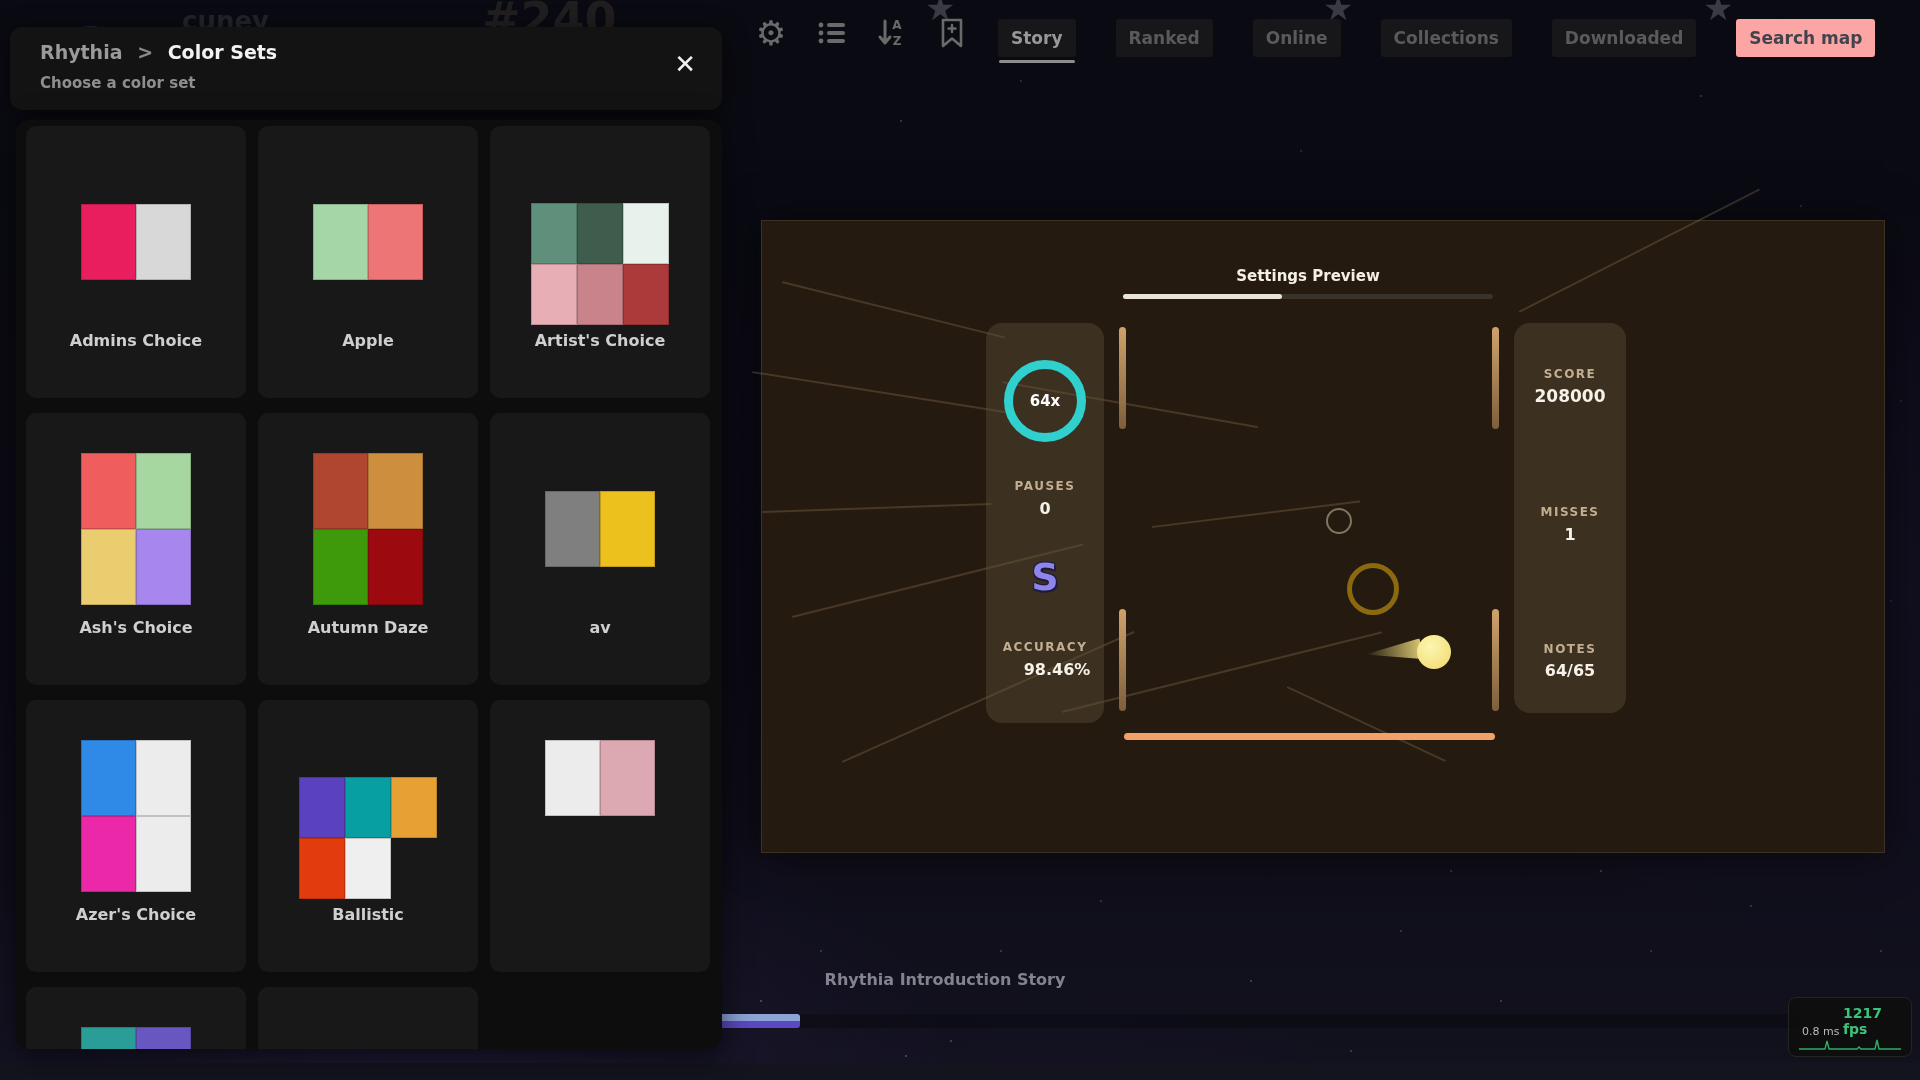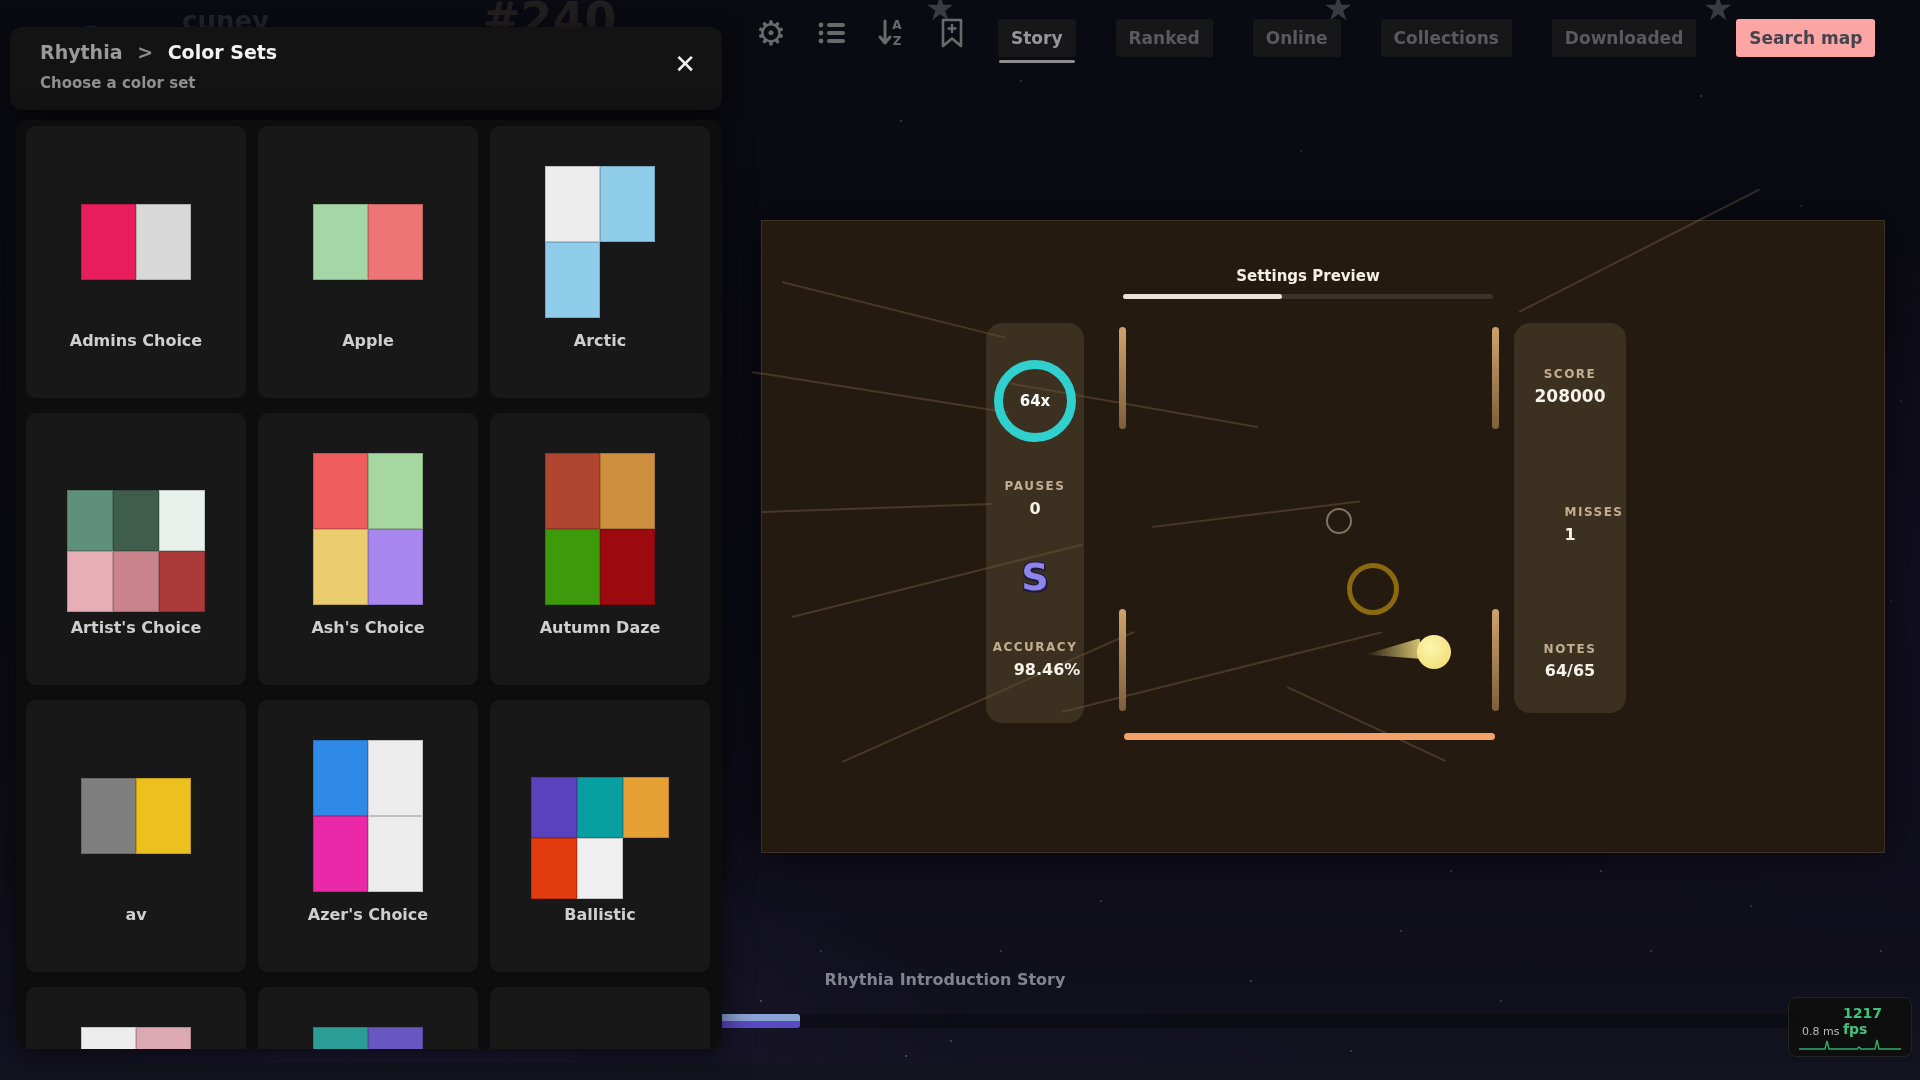--- a/index.html
+++ b/index.html
@@ -80,21 +80,21 @@
 
   
   .preview{position:absolute;left:761px;top:220px;width:1122px;height:631px;z-index:2;
     background:#241a10;border:1px solid #3d3123;box-shadow:0 0 40px rgba(0,0,0,.55);}
   .pv-title{position:absolute;left:346px;top:46px;width:400px;text-align:center;
     font-size:15px;font-weight:700;color:#f5efe6;}
   .pv-progress{position:absolute;left:361px;top:73px;width:370px;height:5px;
     background:#3a332b;border-radius:3px;}
   .pv-progress-fill{height:5px;background:#e8e4da;border-radius:3px;}
   .stat-panel{position:absolute;background:rgba(96,80,54,.42);border-radius:16px;}
-  .sp-left{left:224px;top:102px;width:98px;height:400px;}
+  .sp-left{left:224px;top:102px;width:118px;height:400px;}
   .sp-right{left:752px;top:102px;width:112px;height:390px;}
   .sp-item{position:absolute;width:100%;text-align:center;}
   .sp-label{font-size:12px;font-weight:700;letter-spacing:1.5px;color:#c3ae92;}
   .sp-value{font-size:16px;font-weight:800;color:#f7f2e9;}
   .combo-ring{position:absolute;left:50%;top:37px;transform:translateX(-50%);
     width:64px;height:64px;border:9px solid #2fd0cd;border-radius:50%;
     display:flex;align-items:center;justify-content:center;}
   .combo-text{font-size:15px;font-weight:800;color:#ffffff;}
   .grade{position:absolute;width:100%;text-align:center;top:232px;font-size:38px;font-weight:800;
     color:#8c86ec;text-shadow:2px 2px 0 rgba(32,26,62,.9),-1px -1px 0 rgba(32,26,62,.9),
@@ -205,33 +205,20 @@
       <div class="card">
         <div class="swatch" style="left: 55px; top: 78px;">
           <div class="srow">
             <div class="tile" style="width: 55px; height: 76px; background: rgb(165, 214, 167);"></div>
             <div class="tile" style="width: 55px; height: 76px; background: rgb(238, 117, 117);"></div>
           </div>
         </div>
         <div class="card-label">Apple</div>
       </div>
       <div class="card">
-        <div class="swatch" style="left: 55px; top: 40px;">
-          <div class="srow">
-            <div class="tile" style="width: 55px; height: 76px; background: rgb(236, 236, 236);"></div>
-            <div class="tile" style="width: 55px; height: 76px; background: rgb(143, 205, 235);"></div>
-          </div>
-          <div class="srow">
-            <div class="tile" style="width: 55px; height: 76px; background: rgb(143, 205, 235);"></div>
-            <div class="tile empty" style="width: 55px; height: 76px;"></div>
-          </div>
-        </div>
-        <div class="card-label">Arctic</div>
-      </div>
-      <div class="card">
         <div class="swatch" style="left: 41px; top: 77px;">
           <div class="srow">
             <div class="tile" style="width: 46px; height: 61px; background: rgb(94, 144, 123);"></div>
             <div class="tile" style="width: 46px; height: 61px; background: rgb(63, 93, 76);"></div>
             <div class="tile" style="width: 46px; height: 61px; background: rgb(233, 241, 237);"></div>
           </div>
           <div class="srow">
             <div class="tile" style="width: 46px; height: 61px; background: rgb(231, 174, 182);"></div>
             <div class="tile" style="width: 46px; height: 61px; background: rgb(201, 132, 139);"></div>
             <div class="tile" style="width: 46px; height: 61px; background: rgb(173, 58, 58);"></div>
@@ -346,21 +333,21 @@
     <div class="sp-item sp-label" style="top:156px;">PAUSES</div>
     <div class="sp-item sp-value" style="top:176px;">0</div>
     <div class="grade">S</div>
     <div class="sp-item sp-label" style="top:317px;">ACCURACY</div>
     <div class="sp-item sp-value" style="top:337px;margin-left:12px;">98.46%</div>
   </div>
 
   <div class="stat-panel sp-right">
     <div class="sp-item sp-label" style="top:44px;">SCORE</div>
     <div class="sp-item sp-value" style="top:63px;font-size:17px;">208000</div>
-    <div class="sp-item sp-label" style="top:182px;padding-left:24px;">MISSES</div>
+    <div class="sp-item sp-label" style="top:182px;">MISSES</div>
     <div class="sp-item sp-value" style="top:202px;">1</div>
     <div class="sp-item sp-label" style="top:319px;">NOTES</div>
     <div class="sp-item sp-value" style="top:338px;">64/65</div>
   </div>
 
   <div class="tick" style="left:357px;top:106px;"></div>
   <div class="tick" style="left:357px;top:388px;"></div>
   <div class="tick" style="left:730px;top:106px;"></div>
   <div class="tick" style="left:730px;top:388px;"></div>
   <div class="bottom-orange"></div>

